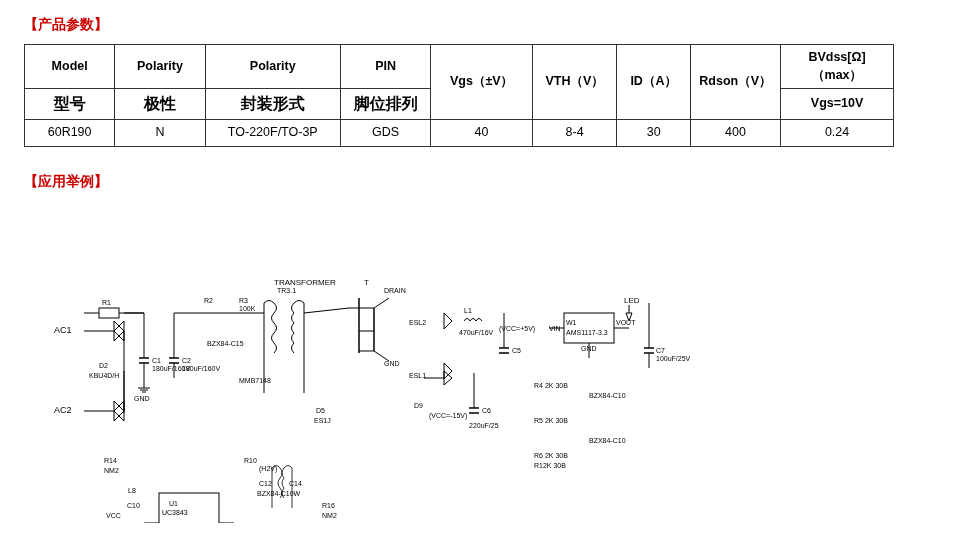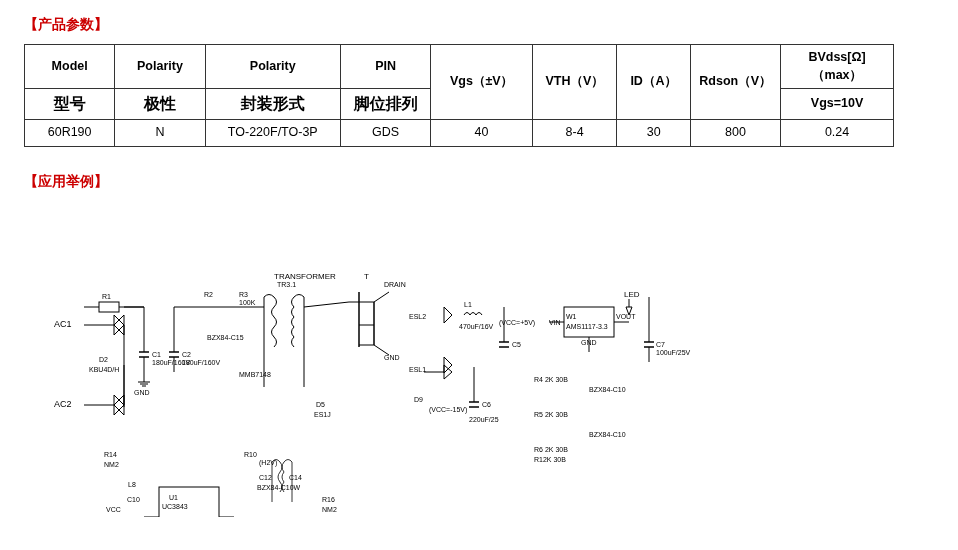--- a/index.html
+++ b/index.html
@@ -58,21 +58,21 @@
 
     
     .circuit-svg {
       width: 700px;
       height: 310px;
       margin-left: 20px;
     }
 
     .app-section-title {
       margin-top: 8px;
-      margin-bottom: 6px;
+      margin-bottom: 12px;
     }
   </style>
 </head>
 <body>
 
 <div>
   <div class="section-title">【产品参数】</div>
 
   <table class="params-table">
     <colgroup>
@@ -108,21 +108,21 @@
     </thead>
     <tbody>
       <tr>
         <td>60R190</td>
         <td>N</td>
         <td>TO-220F/TO-3P</td>
         <td>GDS</td>
         <td>40</td>
         <td>8-4</td>
         <td>30</td>
-        <td>800</td>
+        <td>400</td>
         <td>0.24</td>
       </tr>
     </tbody>
   </table>
 </div>
 
 <div>
   <div class="section-title app-section-title">【应用举例】</div>
 
   

